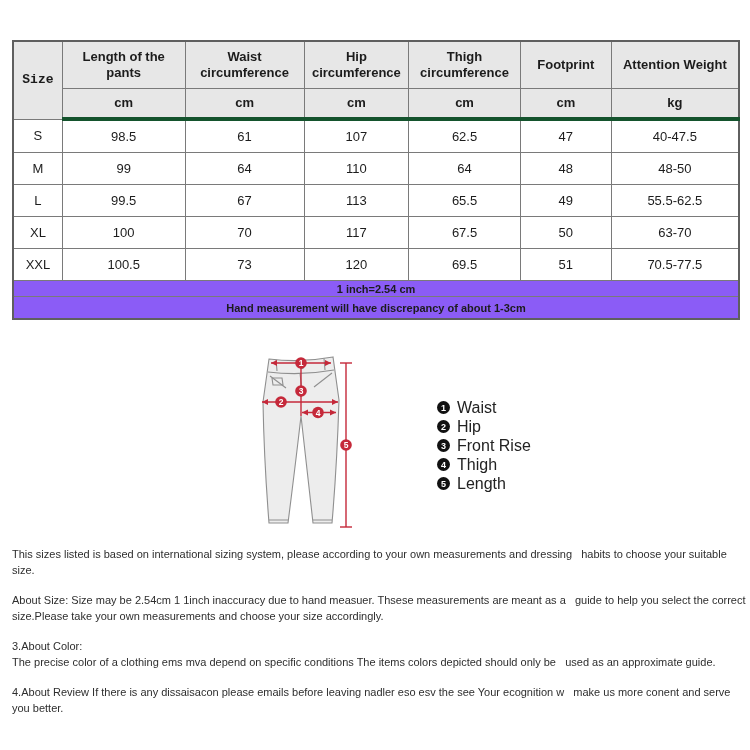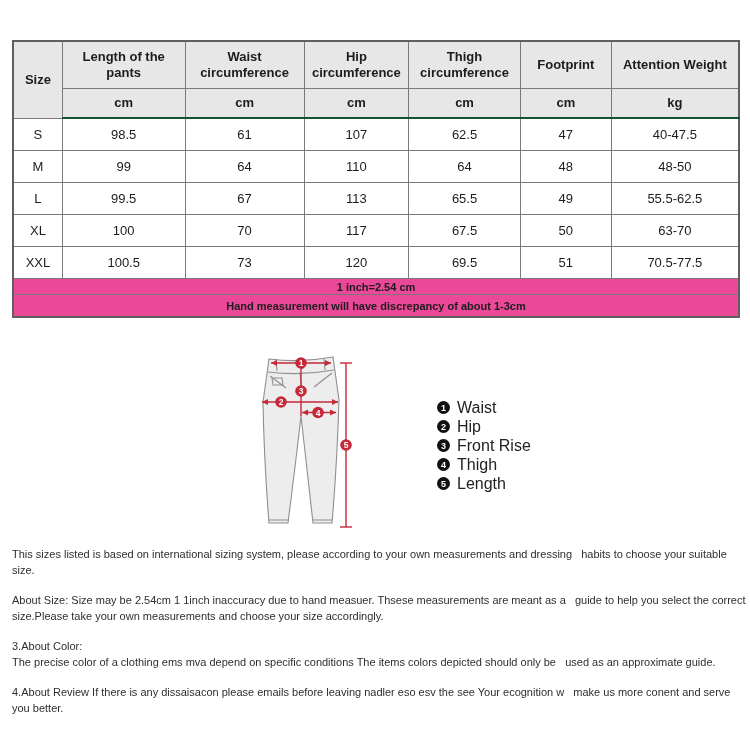--- a/index.html
+++ b/index.html
@@ -15,24 +15,24 @@
     width:100%;border-collapse:collapse;table-layout:fixed;
     border:2px solid #5f5f5f;
   }
   table.size-chart td{
     border:1px solid #7a7a7a;text-align:center;vertical-align:middle;
     padding:0 2px;overflow:hidden;
   }
   tr.hdr td{background:#e7e7e7;font-weight:bold;font-size:13px;line-height:1.25;}
   tr.hdr1 td{height:46px;}
   tr.hdr2 td{height:28px;}
-  tr.hdr2 td{border-bottom:2px solid #14532d;}
-  td.size-head{height:76px;}
+  tr.hdr2 td{border-bottom:4px solid #14532d;}
+  td.size-head{height:76px;font-family:Liberation Mono, monospace;}
   tr.datarow td{height:31px;font-size:13px;background:#ffffff;}
-  tr.noterow td{font-size:11px;font-weight:bold;background:#ec4899;}
+  tr.noterow td{font-size:11px;font-weight:bold;background:#8b5cf6;}
   tr.noterow1 td{height:15px;}
   tr.noterow2 td{height:21px;}
 
   
   .pants-svg{position:absolute;left:256px;top:345px;}
   .legend{position:absolute;left:437px;top:398px;}
   .legend-item{display:flex;align-items:center;height:19px;}
   .legend-bullet{
     width:13px;height:13px;border-radius:50%;background:#111111;color:#ffffff;
     font-size:9px;font-weight:bold;display:flex;align-items:center;justify-content:center;

